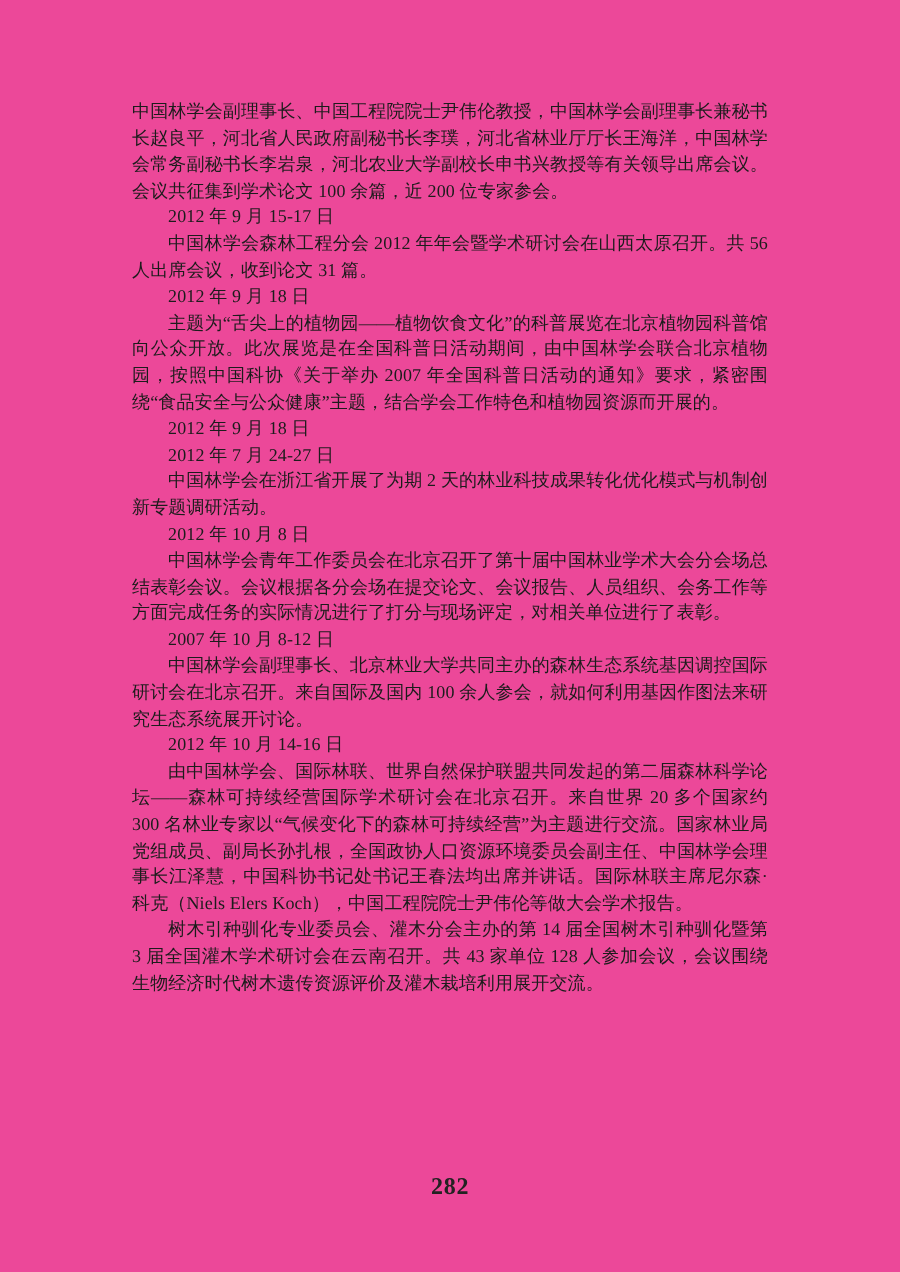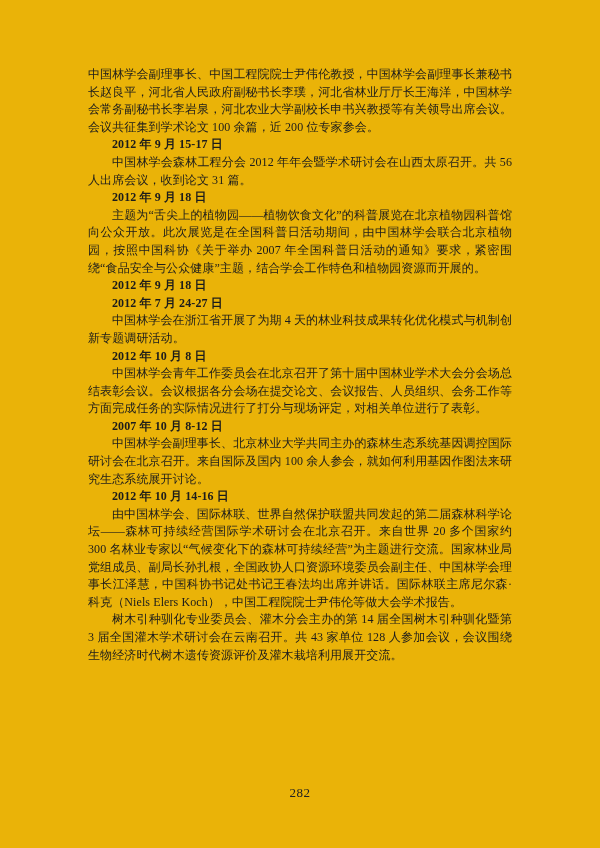--- a/index.html
+++ b/index.html
@@ -12,21 +12,21 @@
     height: 848px;
     position: relative;
     font-family: "Liberation Serif", "DejaVu Serif", serif;
   }
   .page {
     position: absolute;
     left: 0;
     top: 0;
     width: 600px;
     height: 848px;
-    background: #eab308;
+    background: #ec4899;
     overflow: hidden;
   }
   .text-block {
     position: absolute;
     left: 88px;
     top: 66px;
     width: 424px;
     font-size: 12px;
     line-height: 17.6px;
     color: #1c1c1c;
@@ -37,50 +37,49 @@
   .para {
     margin: 0;
     padding: 0;
     text-indent: 2em;
   }
   .para.no-indent {
     text-indent: 0;
   }
   .para.date-line {
     text-align: left;
-    font-weight: bold;
   }
   .page-footer {
     position: absolute;
     left: 0;
     top: 783px;
     width: 600px;
     text-align: center;
   }
   .page-num {
-    font-size: 13px;
-    font-weight: normal;
+    font-size: 16px;
+    font-weight: bold;
     color: #222222;
     letter-spacing: 0.5px;
   }
 </style>
 </head>
 <body>
 
 <div class="page">
   <main class="text-block">
     <p class="para no-indent">中国林学会副理事长、中国工程院院士尹伟伦教授，中国林学会副理事长兼秘书长赵良平，河北省人民政府副秘书长李璞，河北省林业厅厅长王海洋，中国林学会常务副秘书长李岩泉，河北农业大学副校长申书兴教授等有关领导出席会议。会议共征集到学术论文 100 余篇，近 200 位专家参会。</p>
     <div id="entries">
         <p class="para date-line">2012 年 9 月 15-17 日</p>
         <p class="para">中国林学会森林工程分会 2012 年年会暨学术研讨会在山西太原召开。共 56 人出席会议，收到论文 31 篇。</p>
         <p class="para date-line">2012 年 9 月 18 日</p>
         <p class="para">主题为“舌尖上的植物园——植物饮食文化”的科普展览在北京植物园科普馆向公众开放。此次展览是在全国科普日活动期间，由中国林学会联合北京植物园，按照中国科协《关于举办 2007 年全国科普日活动的通知》要求，紧密围绕“食品安全与公众健康”主题，结合学会工作特色和植物园资源而开展的。</p>
         <p class="para date-line">2012 年 9 月 18 日</p>
         <p class="para date-line">2012 年 7 月 24-27 日</p>
-        <p class="para">中国林学会在浙江省开展了为期 4 天的林业科技成果转化优化模式与机制创新专题调研活动。</p>
+        <p class="para">中国林学会在浙江省开展了为期 2 天的林业科技成果转化优化模式与机制创新专题调研活动。</p>
         <p class="para date-line">2012 年 10 月 8 日</p>
         <p class="para">中国林学会青年工作委员会在北京召开了第十届中国林业学术大会分会场总结表彰会议。会议根据各分会场在提交论文、会议报告、人员组织、会务工作等方面完成任务的实际情况进行了打分与现场评定，对相关单位进行了表彰。</p>
         <p class="para date-line">2007 年 10 月 8-12 日</p>
         <p class="para">中国林学会副理事长、北京林业大学共同主办的森林生态系统基因调控国际研讨会在北京召开。来自国际及国内 100 余人参会，就如何利用基因作图法来研究生态系统展开讨论。</p>
         <p class="para date-line">2012 年 10 月 14-16 日</p>
         <p class="para">由中国林学会、国际林联、世界自然保护联盟共同发起的第二届森林科学论坛——森林可持续经营国际学术研讨会在北京召开。来自世界 20 多个国家约 300 名林业专家以“气候变化下的森林可持续经营”为主题进行交流。国家林业局党组成员、副局长孙扎根，全国政协人口资源环境委员会副主任、中国林学会理事长江泽慧，中国科协书记处书记王春法均出席并讲话。国际林联主席尼尔森·科克（Niels Elers Koch），中国工程院院士尹伟伦等做大会学术报告。</p>
         <p class="para">树木引种驯化专业委员会、灌木分会主办的第 14 届全国树木引种驯化暨第 3 届全国灌木学术研讨会在云南召开。共 43 家单位 128 人参加会议，会议围绕生物经济时代树木遗传资源评价及灌木栽培利用展开交流。</p>
       </div>
   </main>
   <footer class="page-footer">

